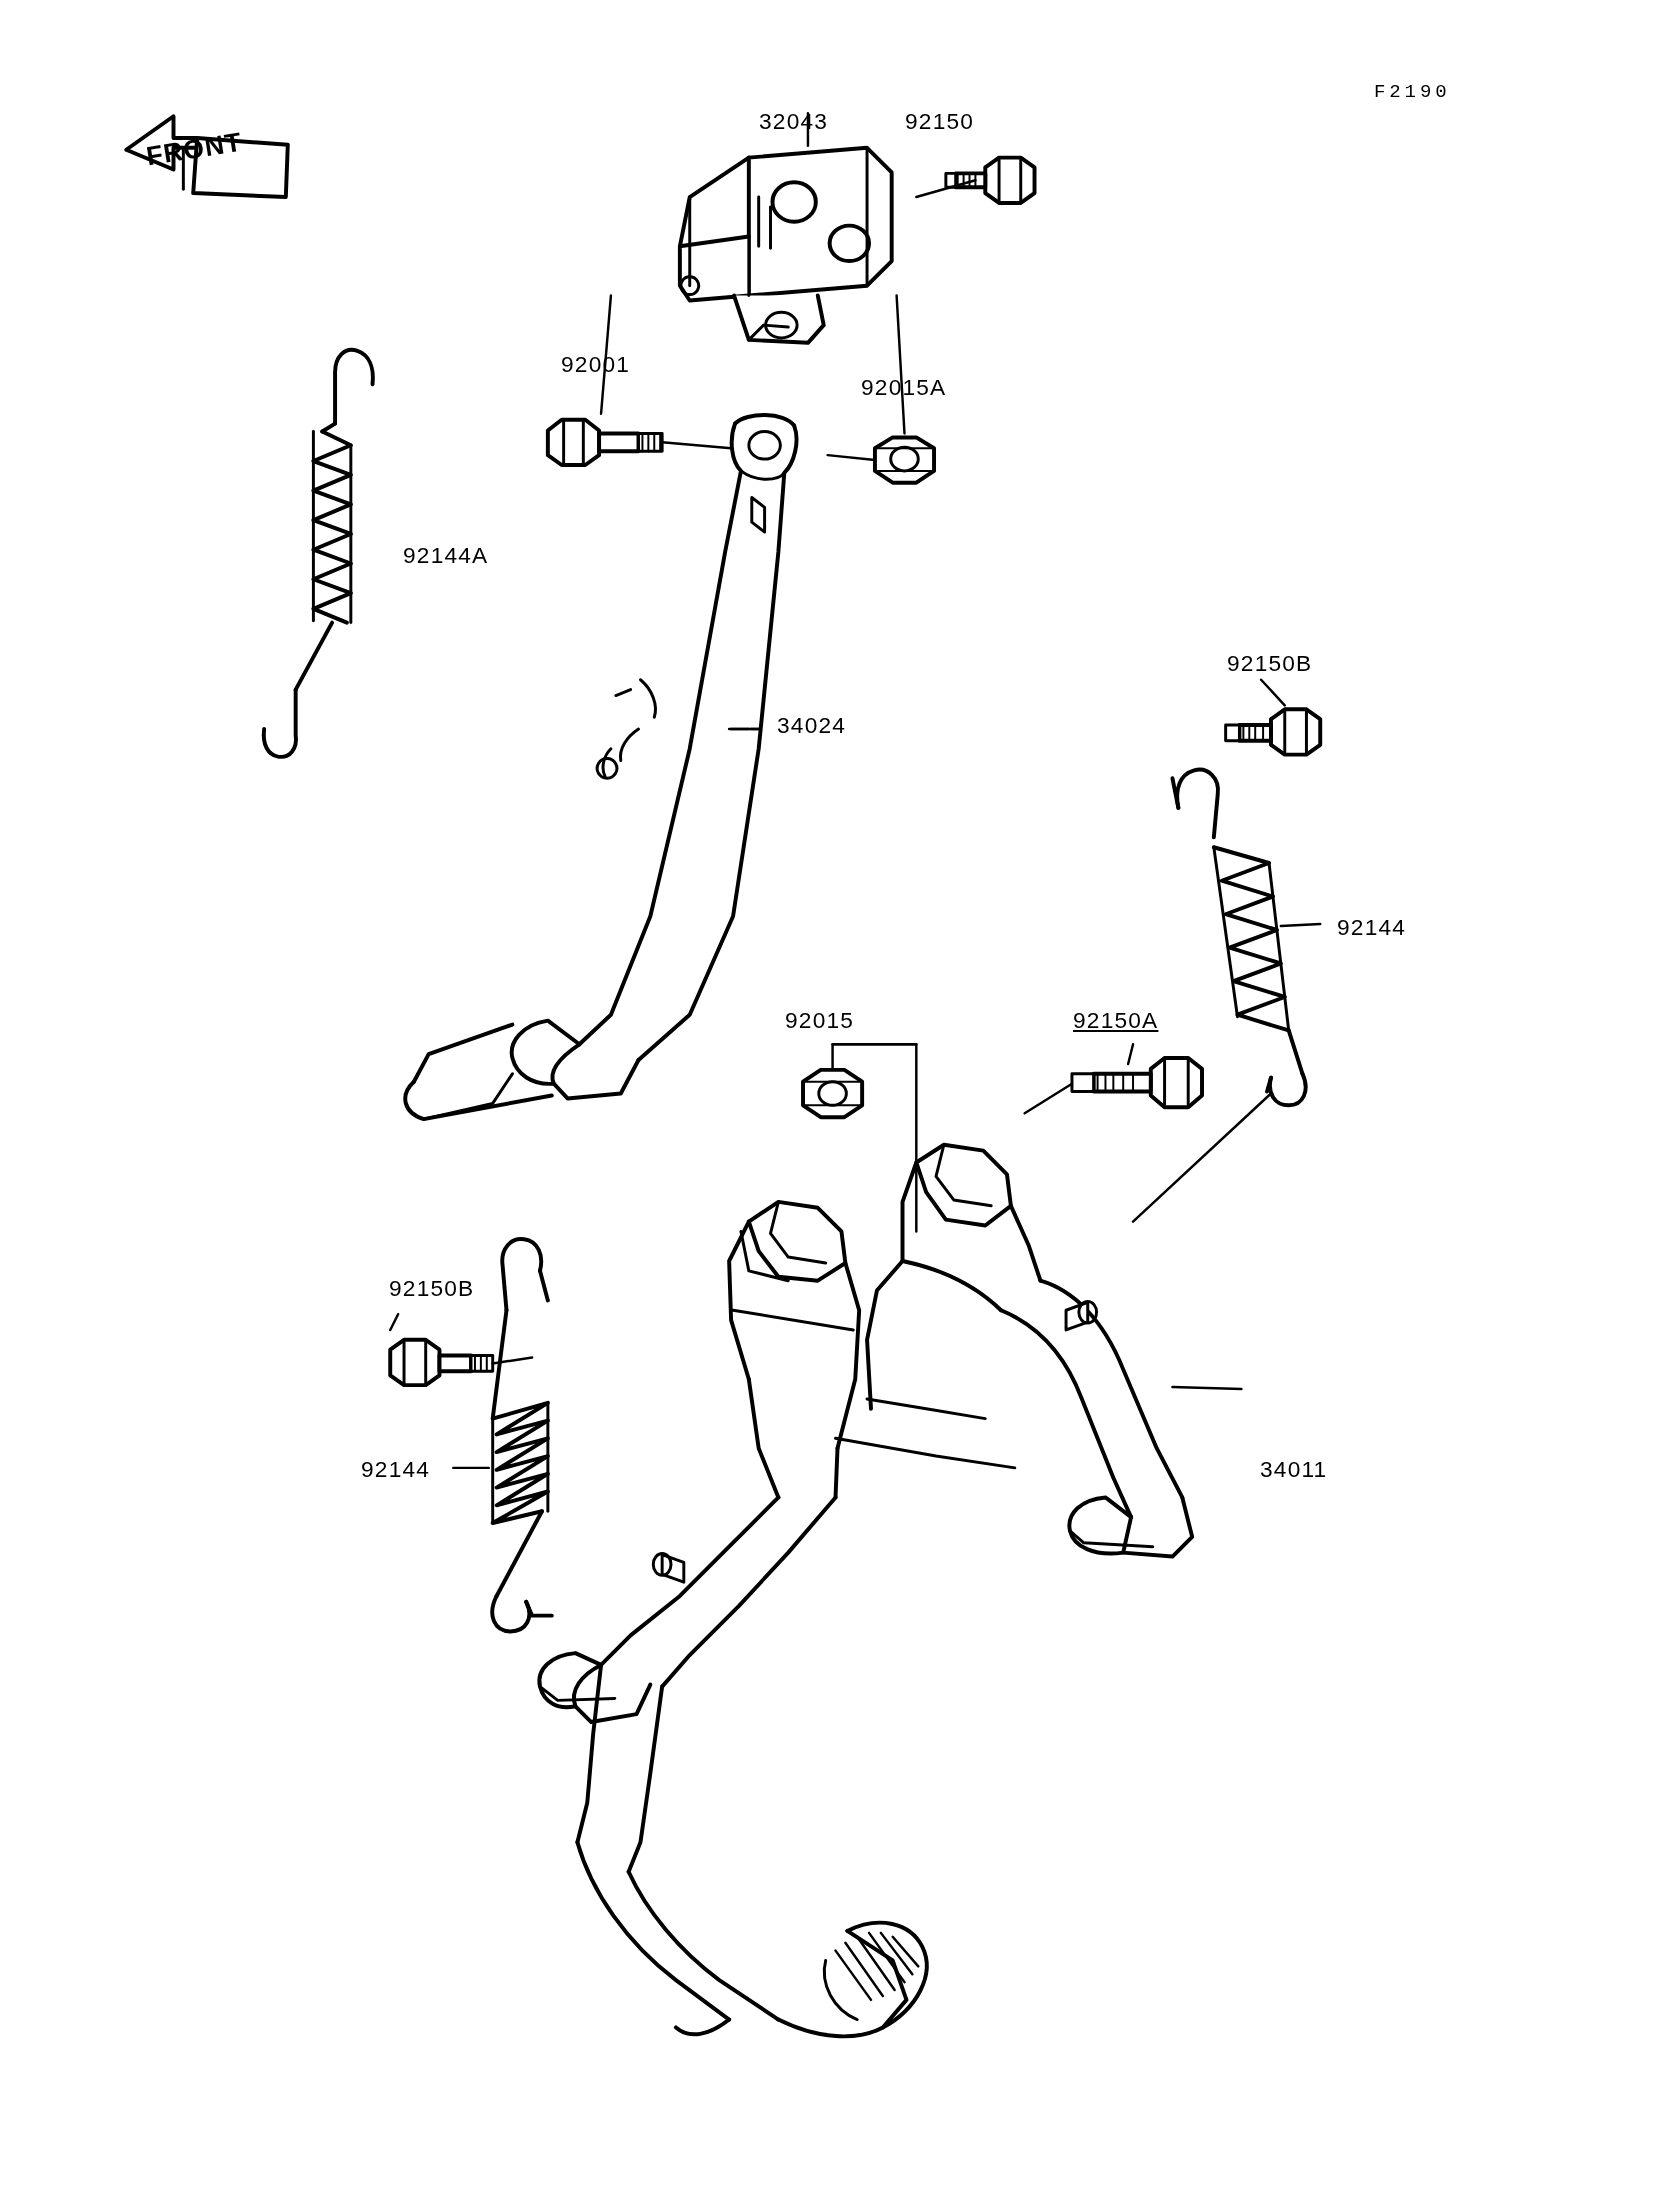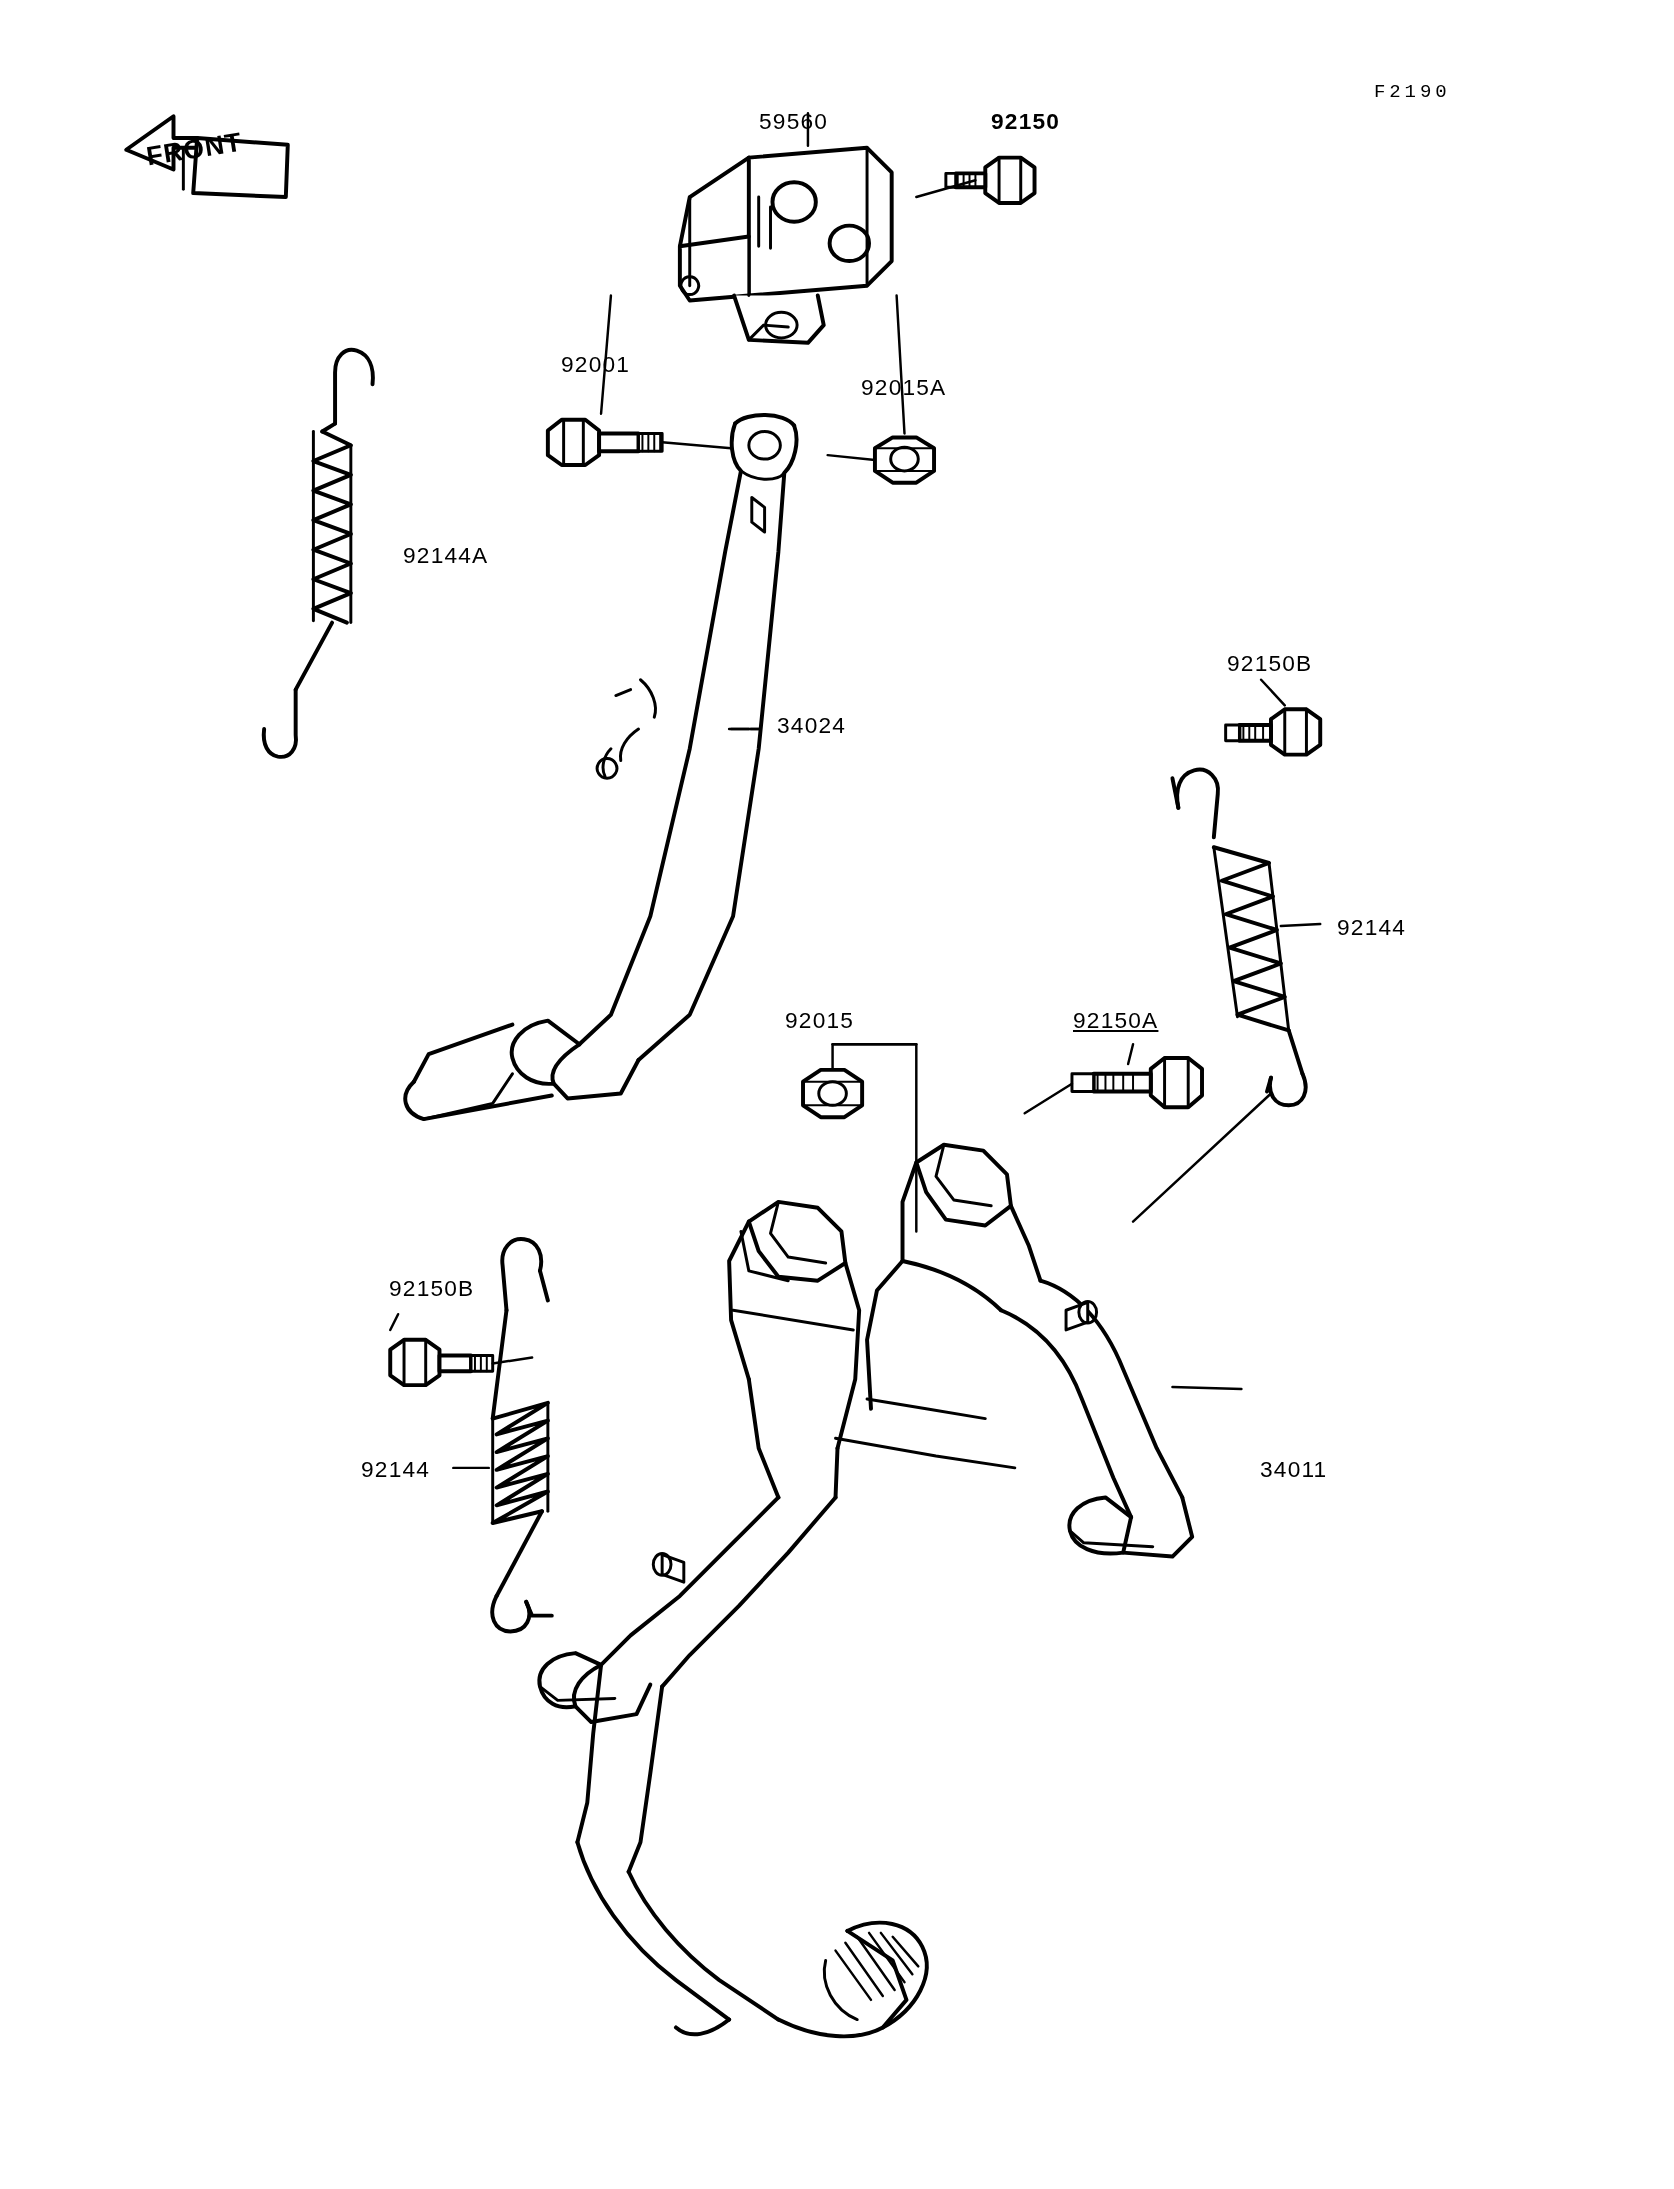--- a/index.html
+++ b/index.html
@@ -232,22 +232,22 @@
       <path d="M460 1490 L496 1490" stroke-width="2.5"></path>
 
       <path d="M740 740 L760 740" stroke-width="2.5"></path>
     </g>
 
     <text class="front-txt" x="150" y="168" transform="rotate(-9 150 168)">FRONT</text>
   </svg>
 
   <div class="diagcode" style="left:1374px; top:81px;">F2190</div>
 
-  <div class="lbl" style="left:759px; top:108px;">59560</div>
-  <div class="lbl" style="left:991px; top:108px;font-weight:bold;">92150</div>
+  <div class="lbl" style="left:759px; top:108px;">32043</div>
+  <div class="lbl" style="left:905px; top:108px;">92150</div>
   <div class="lbl" style="left:561px; top:351px;text-align:right;">92001</div>
   <div class="lbl" style="left:861px; top:374px;">92015A</div>
   <div class="lbl" style="left:403px; top:542px;">92144A</div>
   <div class="lbl" style="left:777px; top:712px;">34024</div>
   <div class="lbl" style="left:1227px; top:650px;">92150B</div>
   <div class="lbl" style="left:1337px; top:914px;">92144</div>
   <div class="lbl" style="left:785px; top:1007px;">92015</div>
   <div class="lbl" style="left:1073px; top:1007px;text-decoration:underline;">92150A</div>
   <div class="lbl" style="left:389px; top:1275px;">92150B</div>
   <div class="lbl" style="left:1251px; top:1456px;margin-left:9px;">34011</div>

